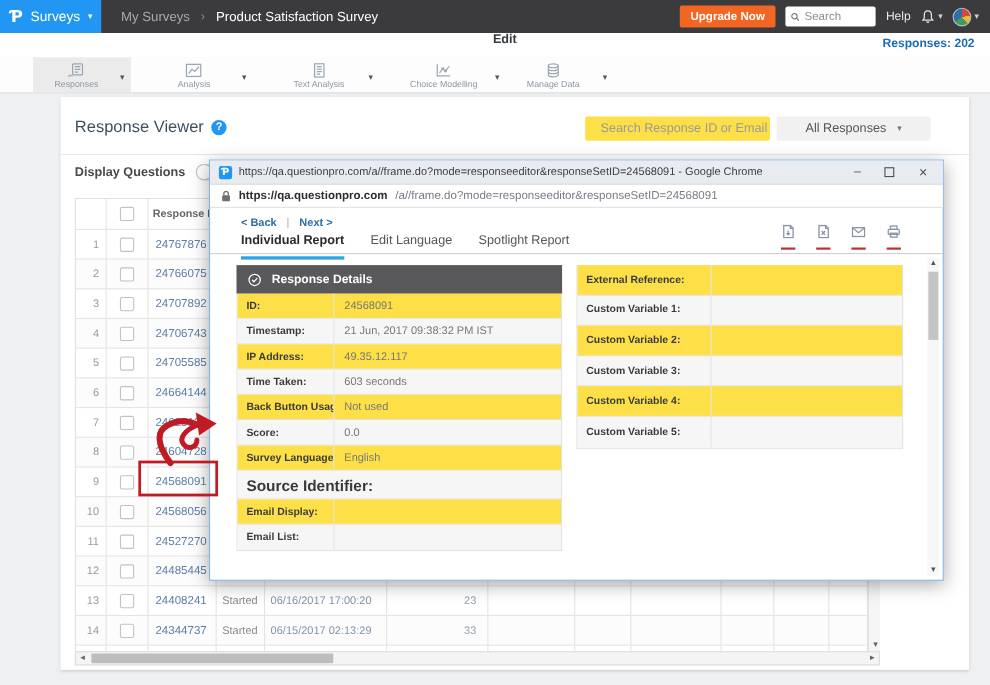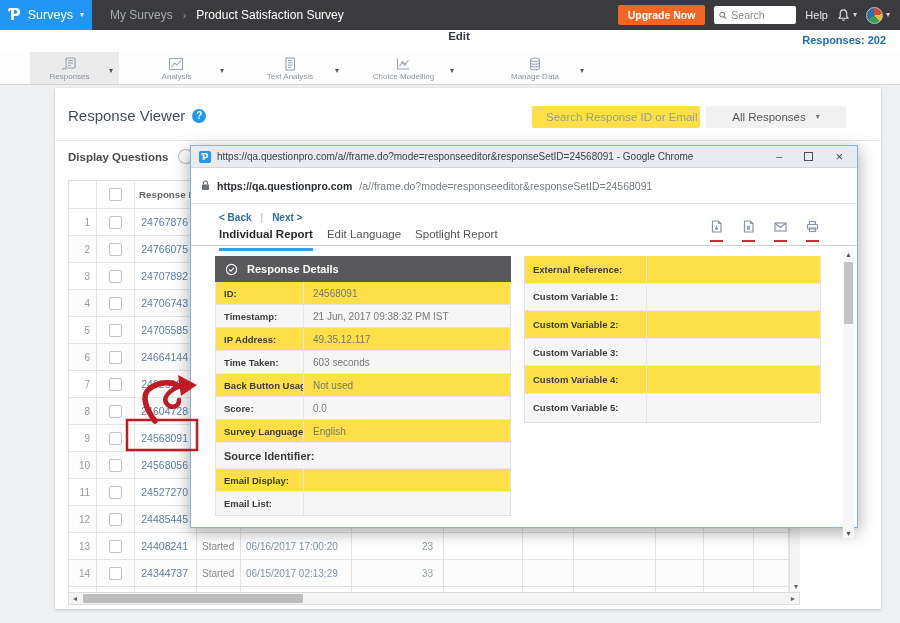--- a/index.html
+++ b/index.html
@@ -37,21 +37,21 @@
   .ribbon { position:absolute; left:0; top:52px; width:900px; height:33px; background:#fdfdfd; border-bottom:1px solid #d6d6d6; }
   .rgroup { position:absolute; top:0; height:32px; display:flex; align-items:center; cursor:pointer; }
   .rgroup .col { flex:1; display:flex; flex-direction:column; align-items:center; justify-content:center; gap:1px; padding-top:2px; }
   .rgroup .rlabel { font-size:8px; color:#8d96a3; }
   .rgroup .rcaret { font-size:8px; color:#555; padding:0 6px 0 0; margin-top:4px; }
   .rgroup.active { background:#ebebeb; }
   .rg0 { left:30px;  width:89px; }
   .rg1 { left:133px; width:97px;justify-content:center; }
   .rg2 { left:245px; width:100px; }
   .rg3 { left:357px; width:103px; }
-  .rg4 { left:490px; width:100px; }
+  .rg4 { left:458px; width:100px; }
   .ricon { width:16px; height:14px; }
   .ricon * { stroke:#9aa5b3; fill:none; stroke-width:1.1; }
 
   
   .card { position:absolute; left:55px; top:88px; width:826px; height:521px; background:#fff; box-shadow:0 1px 3px rgba(0,0,0,.18); }
   .viewer-title { position:absolute; left:13px; top:19px; font-size:15px; color:#3e4f5e; display:flex; align-items:center; gap:7px; }
   .help-bubble { width:14px; height:14px; border-radius:50%; background:#2196f3; color:#fff; font-size:10px; font-weight:bold; display:flex; align-items:center; justify-content:center; cursor:pointer; }
   .viewer-search { position:absolute; left:477px; top:18px; width:168px; height:22px; background:#fde047; border-radius:2px; display:flex; align-items:center; padding:0 8px; gap:6px; }
   .viewer-search input { flex:1; border:0; outline:0; background:transparent; font-size:11.5px; color:#555; }
   .viewer-search input::placeholder { color:#9a9a9a; }
@@ -90,29 +90,29 @@
   .hs-thumb { position:absolute; left:14px; top:1px; width:220px; height:9px; background:#bdbdbd; border-radius:1px; cursor:pointer; }
 
   
   .popup { position:absolute; left:190px; top:145px; width:668px; height:383px; background:#fff; border:1px solid #84b3e0; box-shadow:0 4px 16px rgba(0,0,0,.35); z-index:50; }
   .ptitlebar { height:22px; background:#e8ebef; border-bottom:1px solid #d3d7dc; display:flex; align-items:center; padding:0 8px; gap:6px; }
   .favicon { width:12px; height:12px; background:#2196f3; border-radius:2px; color:#fff; font-size:9px; font-weight:bold; display:flex; align-items:center; justify-content:center; font-family:"DejaVu Sans",sans-serif; }
   .ptitle { font-size:10px; color:#3a3f44; white-space:nowrap; overflow:hidden; flex:1; }
   .win-controls { display:flex; align-items:center; gap:22px; padding-right:6px; }
   .wc { color:#4a4f54; font-size:11px; cursor:pointer; line-height:1; }
   .wc-max { width:9px; height:9px; border:1px solid #4a4f54; }
-  .purlbar { height:36px; background:#fff; border-bottom:1px solid #e2e2e2; display:flex; align-items:center; padding:0 10px; gap:7px; }
+  .purlbar { height:21px; background:#fff; border-bottom:1px solid #e2e2e2; display:flex; align-items:center; padding:0 10px; gap:7px; }
   .lock-icon { width:9px; height:11px; }
   .url-host { font-size:10.5px; color:#2b2e31; font-weight:bold; }
   .url-path { font-size:10.5px; color:#777d84; }
   .pcontent { position:relative; height:338px; }
   .backnext { position:absolute; left:28px; top:8px; font-size:10px; font-weight:bold; color:#2e6da4; display:flex; gap:9px; }
   .backnext .pipe { color:#aaa; font-weight:normal; }
   .bn-link { cursor:pointer; }
-  .ptabs { position:absolute; left:28px; top:24px; display:flex; gap:14px; }
+  .ptabs { position:absolute; left:28px; top:24px; display:flex; gap:24px; }
   .ptab { font-size:11.5px; color:#555; padding-bottom:8px; cursor:pointer; }
   .ptab.active { color:#2b2b2b; font-weight:bold; border-bottom:3px solid #2aa3e8; }
   .ptabs-divider { position:absolute; left:0; top:41px; width:666px; border-bottom:1px solid #d0d0d0; }
   .export-icons { position:absolute; right:38px; top:15px; display:flex; gap:19px; }
   .exp { border-bottom:2px solid #c03030; padding-bottom:3px; cursor:pointer; }
   .exp svg { width:13px; height:13px; }
   .exp svg * { stroke:#8a95a5; fill:none; stroke-width:1.2; }
 
   .panel { position:absolute; top:52px; }
   .panel-left  { left:24px;  width:296px; }
@@ -122,21 +122,21 @@
   .phead svg * { stroke:#fff; fill:none; stroke-width:1.2; }
   .prows { border:1px solid #e2e2e2; border-top:0; }
   .drow { display:flex; align-items:center; border-bottom:1px solid #e6e6e6; background:#fde047; }
   .drow:last-child { border-bottom:0; }
   .drow.shade { background:#f6f6f6; }
   .drow .dlabel { width:88px; padding:0 4px 0 8px; font-size:9.5px; font-weight:bold; color:#3a3a3a; border-right:1px solid #e6e6e6; white-space:nowrap; overflow:hidden; align-self:stretch; display:flex; align-items:center; }
   .panel-right .drow .dlabel { width:122px; }
   .drow .dvalue { flex:1; padding-left:9px; font-size:10px; color:#777; white-space:nowrap; overflow:hidden; }
   .panel-left  .drow { height:23px; }
   .panel-right .drow { height:27.6px; }
-  .drow.span .dlabel { width:auto; border-right:0; font-size:11px; }
+  .drow.span .dlabel { width:auto; border-right:0; font-size:14px; }
   .drow.span { height:26px; }
 
   .pscroll { position:absolute; right:3px; top:46px; width:11px; height:288px; background:#f7f7f7; }
   .ps-arrow { position:absolute; left:0; width:11px; text-align:center; font-size:7px; color:#555; cursor:pointer; }
   .ps-up { top:1px; } .ps-down { bottom:1px; }
   .ps-thumb { position:absolute; left:1px; top:12px; width:9px; height:62px; background:#c4c4c4; }
 
   
   .annotation { position:absolute; left:0; top:0; width:900px; height:623px; z-index:100; pointer-events:none; }
 </style>

